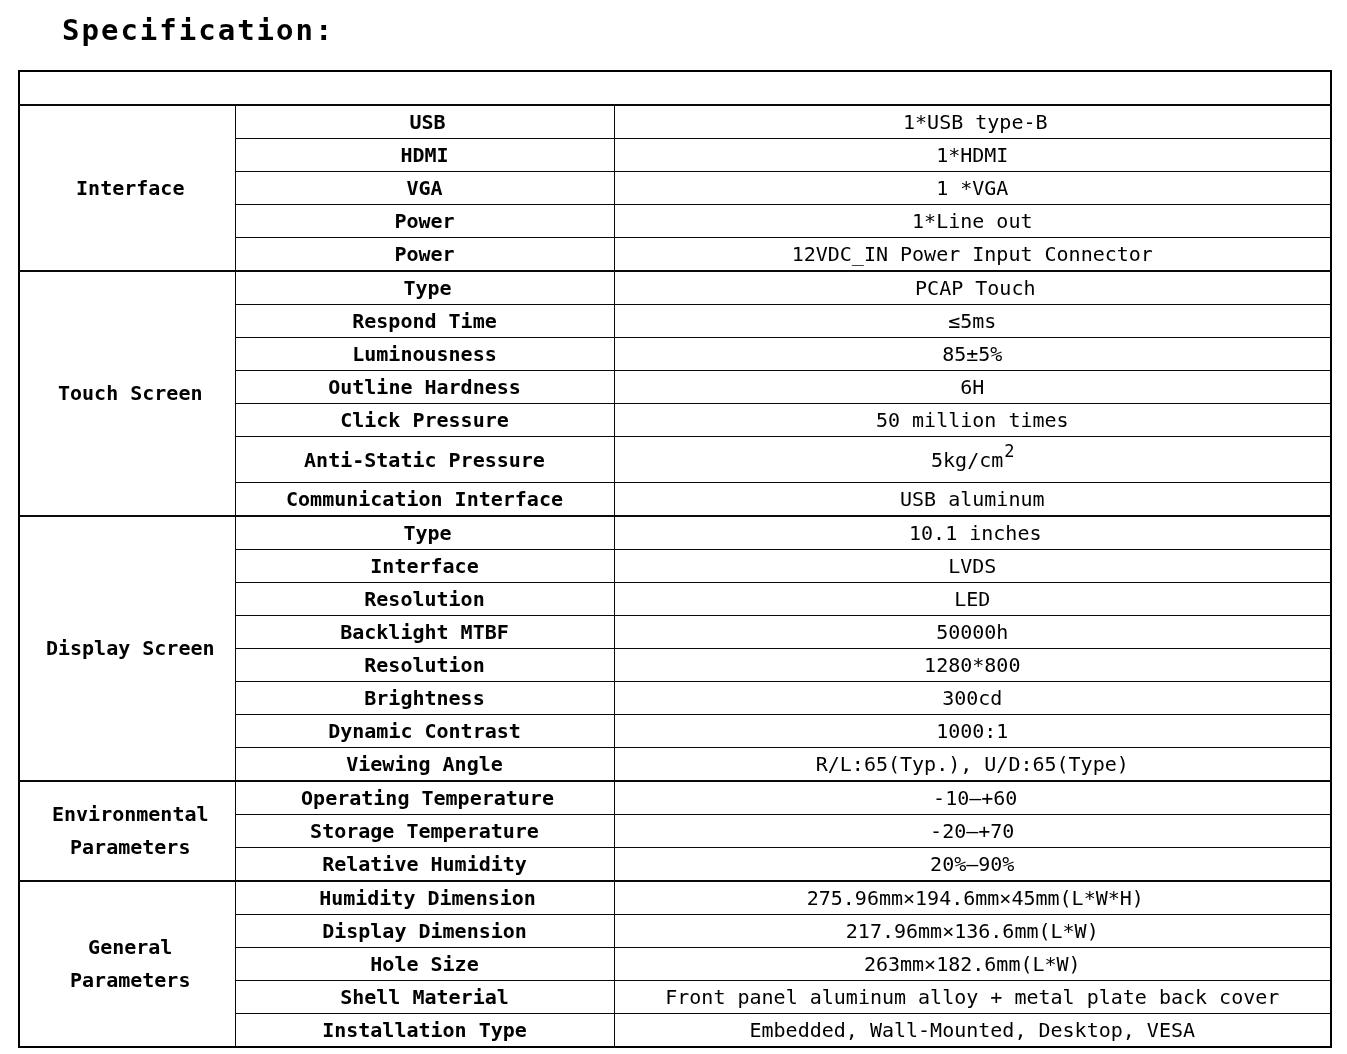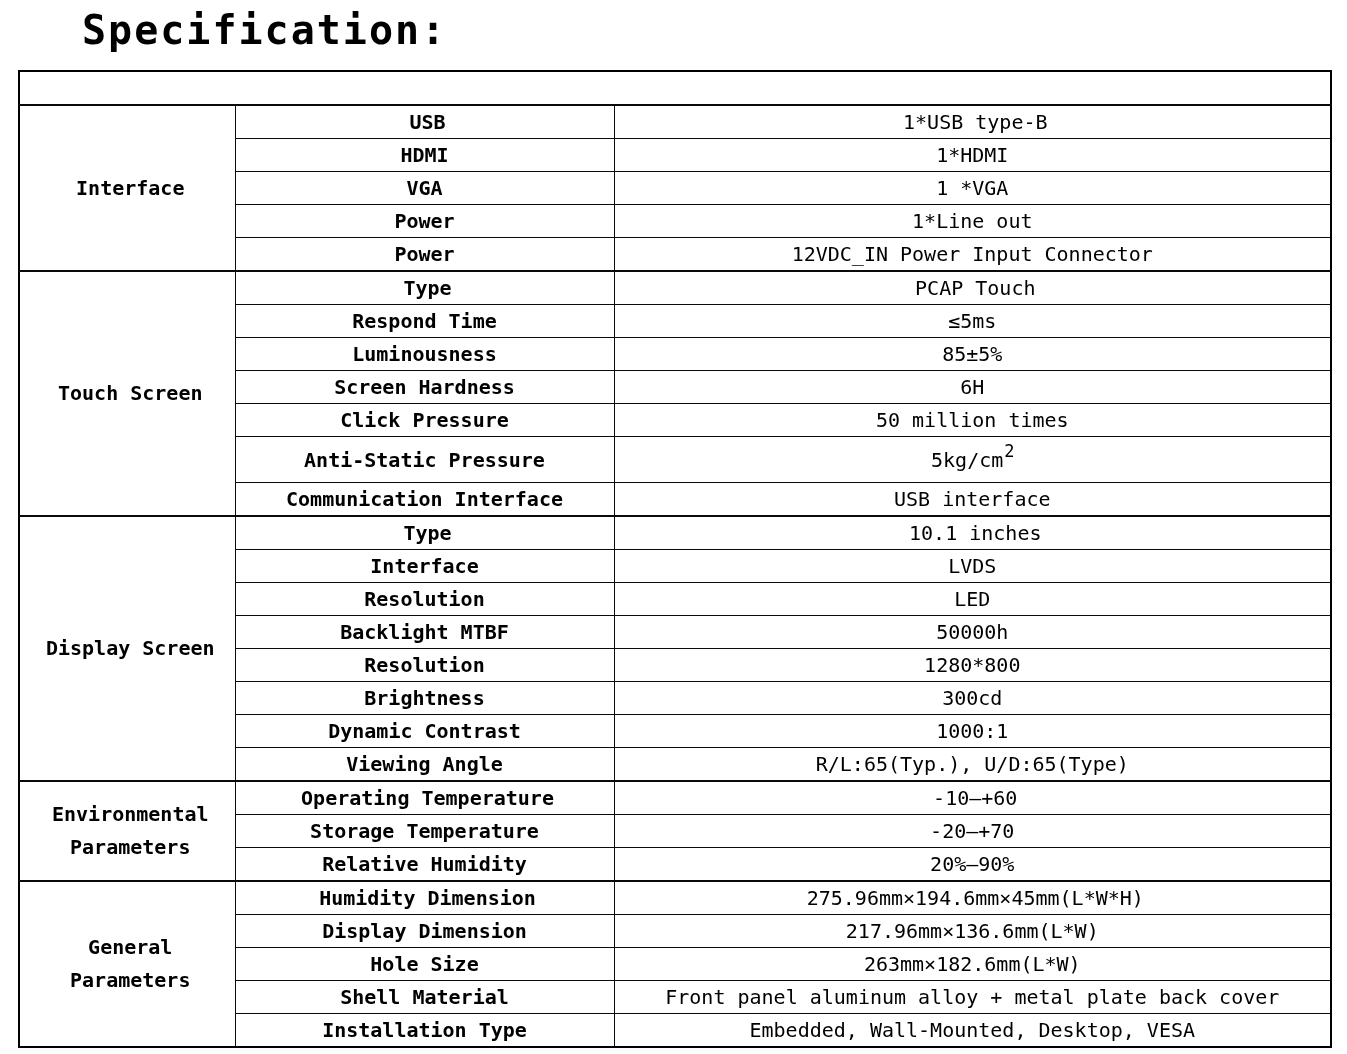--- a/index.html
+++ b/index.html
@@ -8,22 +8,22 @@
     background: #ffffff;
     color: #000000;
     font-family: "DejaVu Sans Mono", "Liberation Mono", monospace;
   }
   body {
     width: 1347px;
     height: 1054px;
     overflow: hidden;
   }
   .page-title {
-    margin: 13px 0 0 82px;
-    font-size: 40px;
+    margin: 13px 0 0 62px;
+    font-size: 29px;
     line-height: 35px;
     font-weight: bold;
     letter-spacing: 2px;
   }
   table.spec-table {
     border-collapse: collapse;
     table-layout: fixed;
     margin: 22px 0 0 18px;
     width: 1312px;
     border: 2px solid #000000;
@@ -109,34 +109,34 @@
       </tr>
       <tr>
         <td class="label-cell"><span>Respond Time</span></td>
         <td class="value-cell"><span>≤5ms</span></td>
       </tr>
       <tr>
         <td class="label-cell"><span>Luminousness</span></td>
         <td class="value-cell"><span>85±5%</span></td>
       </tr>
       <tr>
-        <td class="label-cell"><span>Screen Hardness</span></td>
+        <td class="label-cell"><span>Outline Hardness</span></td>
         <td class="value-cell"><span>6H</span></td>
       </tr>
       <tr>
         <td class="label-cell"><span>Click Pressure</span></td>
         <td class="value-cell"><span>50 million times</span></td>
       </tr>
       <tr class="tall">
         <td class="label-cell"><span>Anti-Static Pressure</span></td>
         <td class="value-cell"><span>5kg/cm</span><sup>2</sup></td>
       </tr>
       <tr>
         <td class="label-cell"><span>Communication Interface</span></td>
-        <td class="value-cell"><span>USB interface</span></td>
+        <td class="value-cell"><span>USB aluminum</span></td>
       </tr>
       <tr class="section-start">
         <td class="cat-cell" rowspan="8"><span>Display Screen</span></td>
         <td class="label-cell"><span>Type</span></td>
         <td class="value-cell"><span>10.1 inches</span></td>
       </tr>
       <tr>
         <td class="label-cell"><span>Interface</span></td>
         <td class="value-cell"><span>LVDS</span></td>
       </tr>

